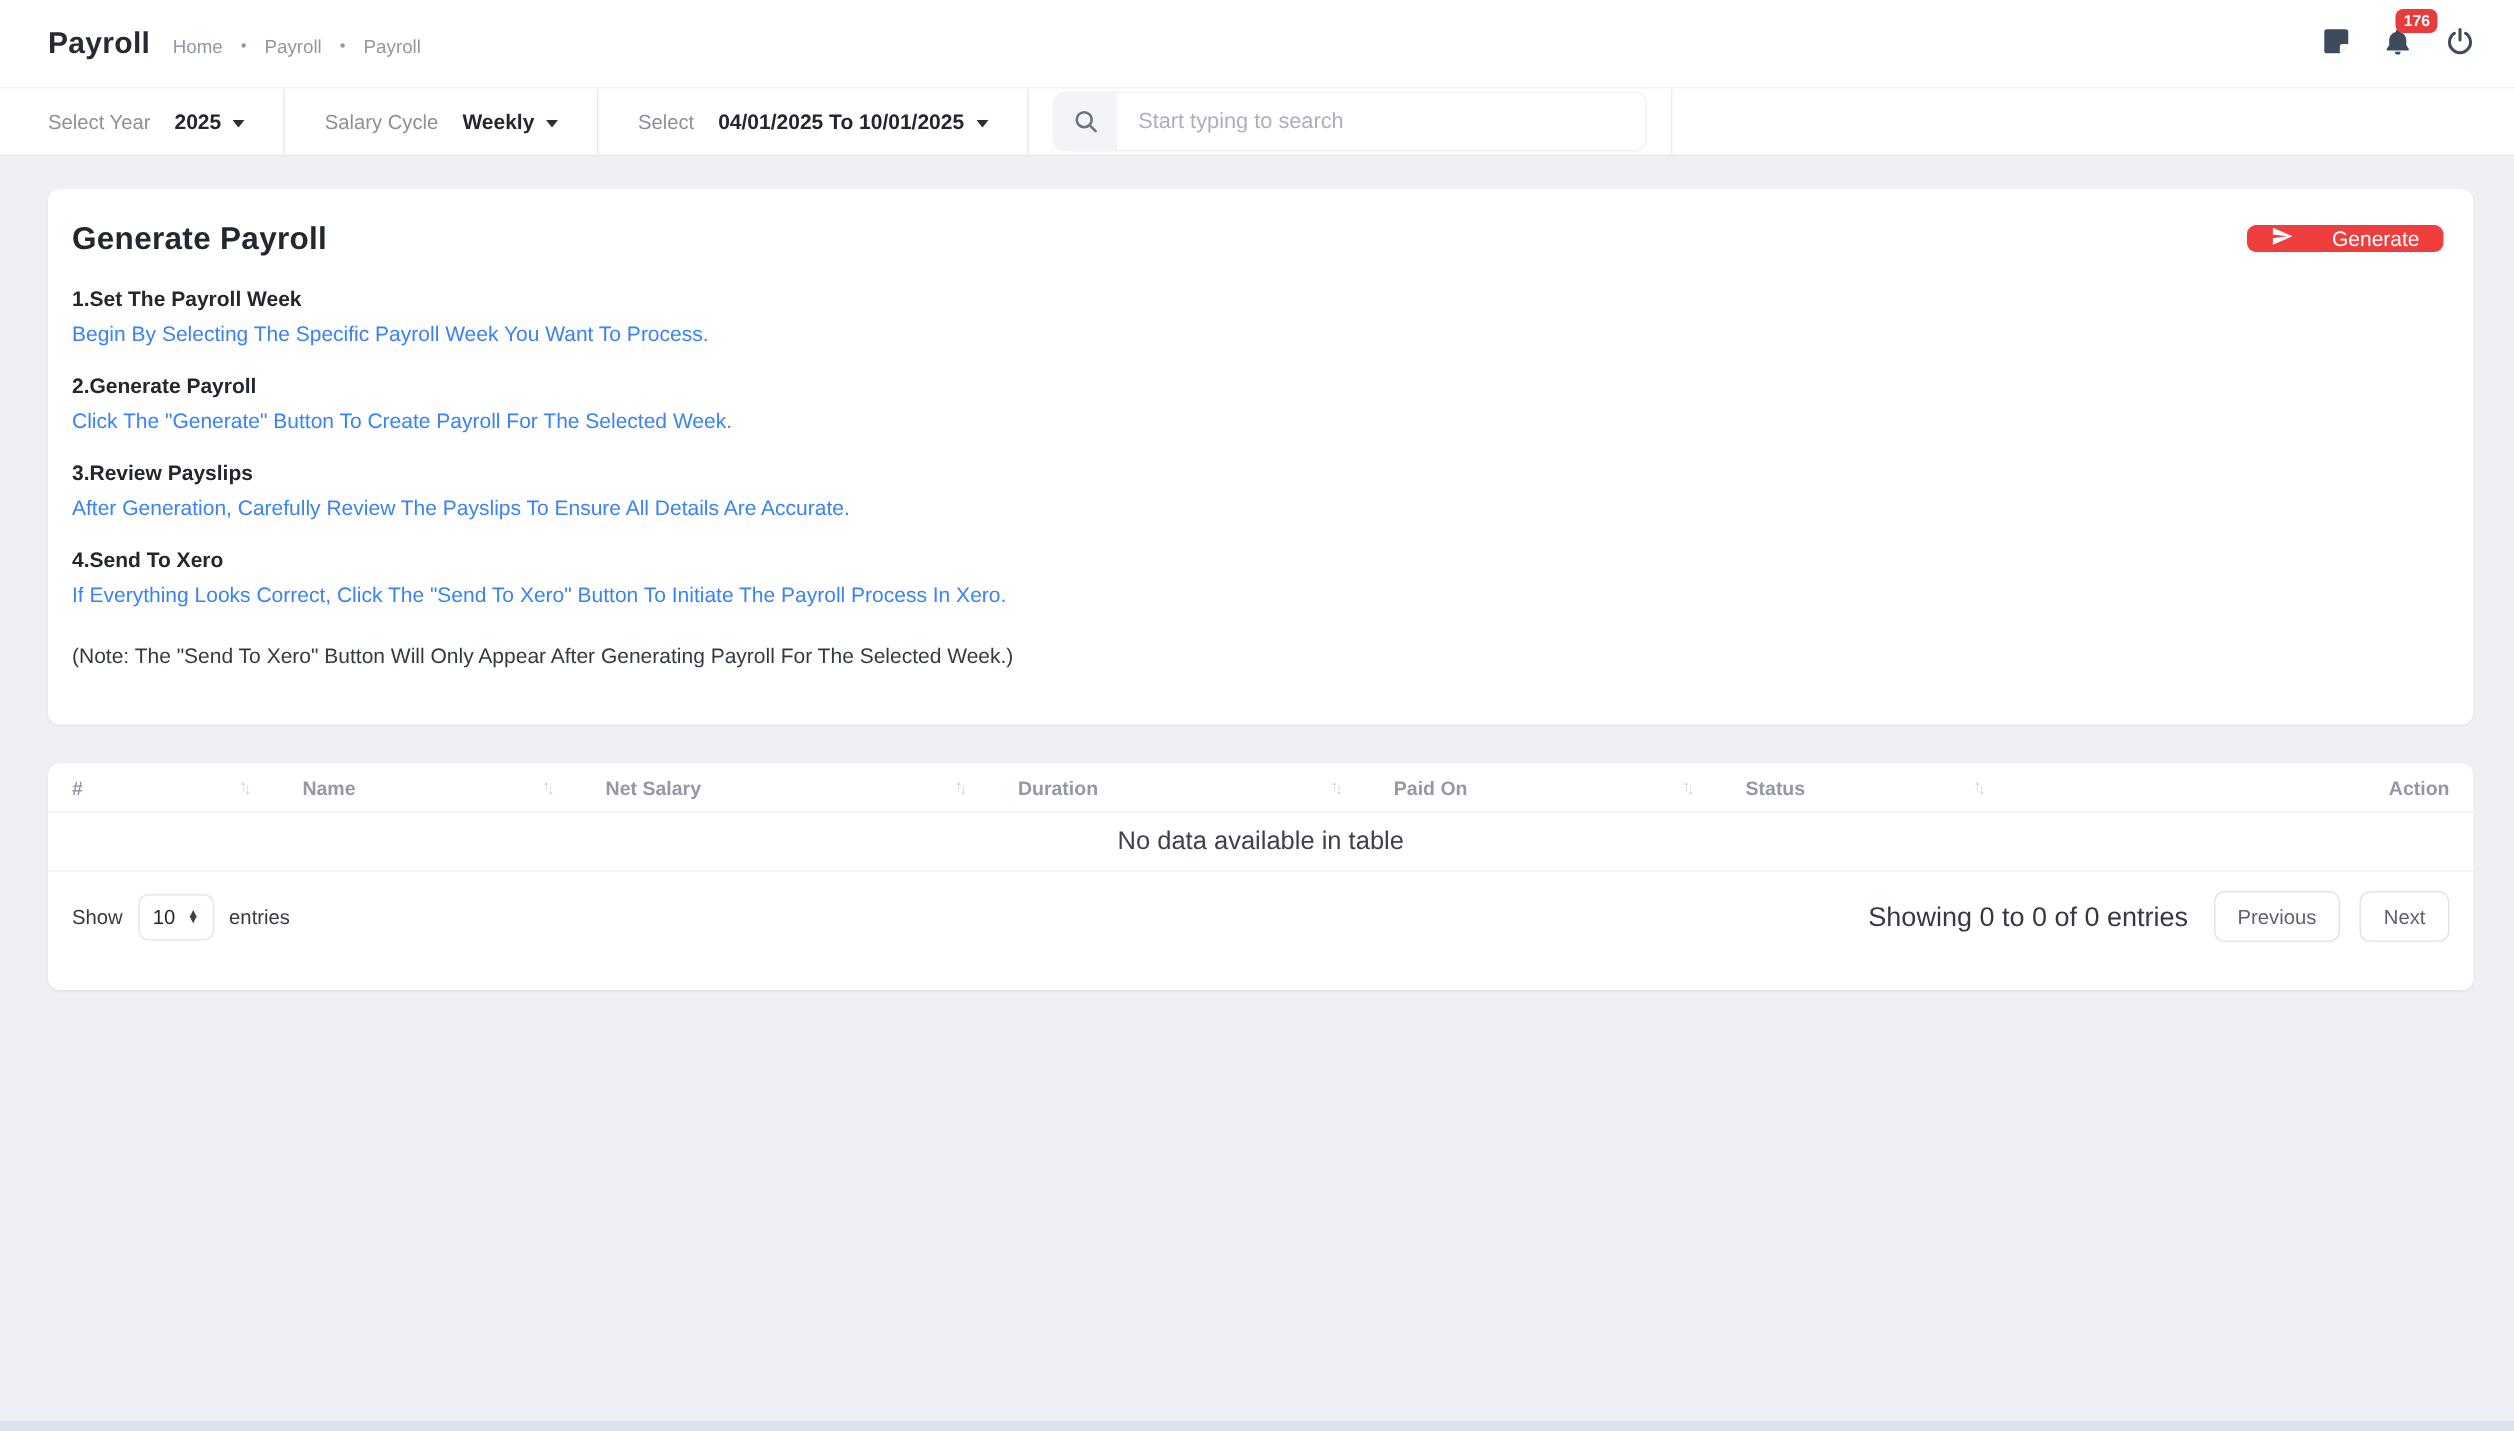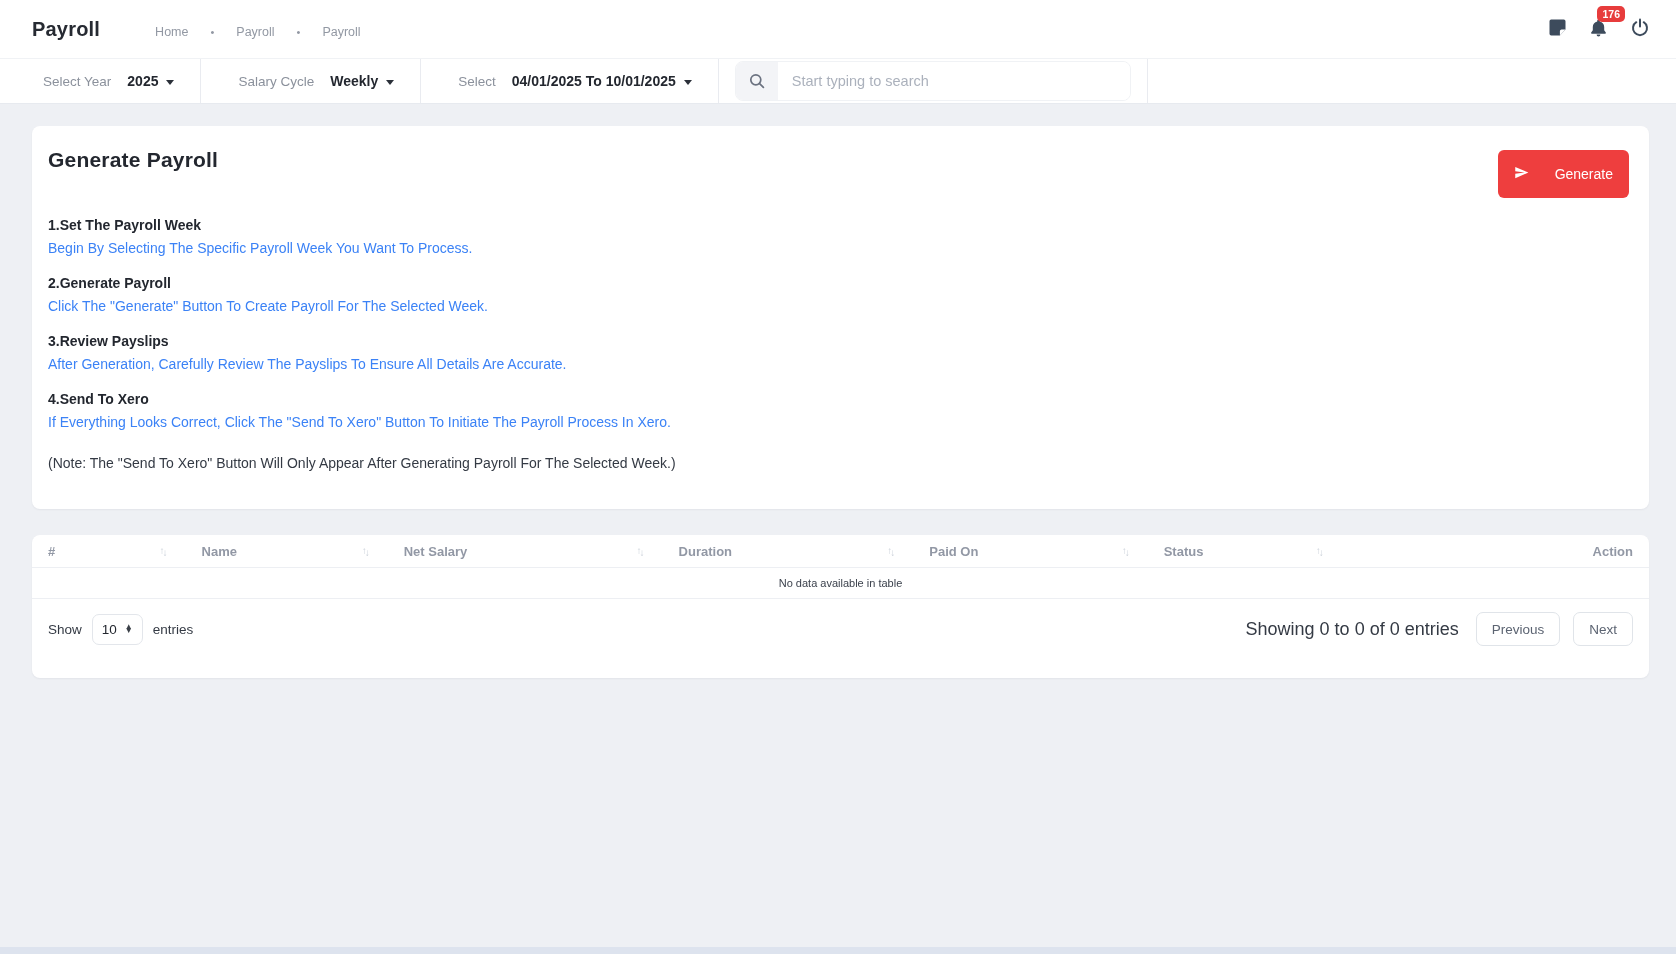--- a/index.html
+++ b/index.html
@@ -16,21 +16,21 @@
   .topbar {
     height: 58px;
     background: #ffffff;
     display: flex;
     align-items: center;
     justify-content: space-between;
     padding: 0 26px 0 32px;
   }
   .topbar-left { display: flex; align-items: baseline; gap: 15px; }
   .page-title { font-size: 20px; font-weight: 700; color: #262a32; letter-spacing: .2px; }
-  .breadcrumb { display: flex; align-items: center; gap: 22px; font-size: 12.5px; color: #9298a3; margin-left: 40px; }
+  .breadcrumb { display: flex; align-items: center; gap: 12px; font-size: 12.5px; color: #9298a3; }
   .breadcrumb .crumb { cursor: pointer; }
   .breadcrumb .sep { font-size: 11px; color: #9298a3; }
 
   .topbar-right { display: flex; align-items: center; gap: 22px; }
   .icon-btn { position: relative; display: inline-flex; align-items: center; justify-content: flex-end; cursor: pointer; background: none; border: none; }
   .badge {
     position: absolute; top: -12px; right: -17px;
     background: #e73c3c; color: #fff;
     font-size: 10.5px; font-weight: 700;
     padding: 2px 5px; border-radius: 5px; line-height: 1.2;
@@ -42,21 +42,20 @@
     background: #ffffff;
     border-top: 1px solid #f0f2f5;
     border-bottom: 1px solid #e7eaef;
     display: flex;
     align-items: stretch;
   }
   .filter-section {
     display: flex; align-items: center; gap: 16px;
     padding: 0 26px;
     border-right: 1px solid #e9ebf0;
-    margin-left: 11px;
   }
   .filter-section.first { padding-left: 32px; }
   .filter-label { font-size: 13.5px; color: #8b919c; white-space: nowrap; }
   .filter-value {
     display: flex; align-items: center; gap: 8px;
     font-size: 14px; font-weight: 700; color: #23272f;
     cursor: pointer; white-space: nowrap;
   }
   .caret-down {
     width: 0; height: 0;
@@ -95,21 +94,21 @@
     border-radius: 8px;
     box-shadow: 0 1px 2px rgba(20, 28, 45, 0.05);
   }
   .card-generate { padding: 22px 20px 38px 16px; }
   .card-head { display: flex; justify-content: space-between; align-items: flex-start; }
   .card-title { font-size: 21px; font-weight: 700; color: #23272f; letter-spacing: .2px; }
   .btn-generate {
     display: flex; align-items: center; gap: 26px;
     background: #ee3e3e; color: #ffffff;
     border: none; border-radius: 6px;
-    height: 48px; padding: 0 16px;
+    height: 18px; padding: 0 16px;
     font-size: 14px; font-family: "Liberation Sans", sans-serif;
     cursor: pointer;
     margin-top: 2px;
   }
   .steps { margin-top: 6px; }
   .step { margin-top: 19px; }
   .step-title { font-size: 14px; font-weight: 700; color: #23272f; margin-bottom: 7px; }
   .step-desc { font-size: 14px; color: #3b82f6; }
   .note { margin-top: 25px; font-size: 14px; color: #343a44; }
 
@@ -126,21 +125,21 @@
   .sort-icon {
     color: #cad0d9; font-size: 10px; letter-spacing: -2px;
     display: inline-flex; line-height: 1; cursor: pointer;
     padding-right: 4px;
   }
   .sort-icon .up { transform: translateY(-1px); }
   .sort-icon .dn { transform: translateY(1px); }
   th.col-action .th-inner { justify-content: flex-end; }
   .payroll-table td.empty-cell {
     text-align: center;
-    font-size: 11px; color: #3c424d;
+    font-size: 17px; color: #3c424d;
     padding: 9px 8px;
     border-bottom: 1px solid #edeff3;
   }
 
   .table-footer {
     display: flex; align-items: center; justify-content: space-between;
     padding: 13px 16px 18px;
   }
   .footer-left { display: flex; align-items: center; gap: 10px; font-size: 13.5px; color: #343a44; }
   .page-size-select {

